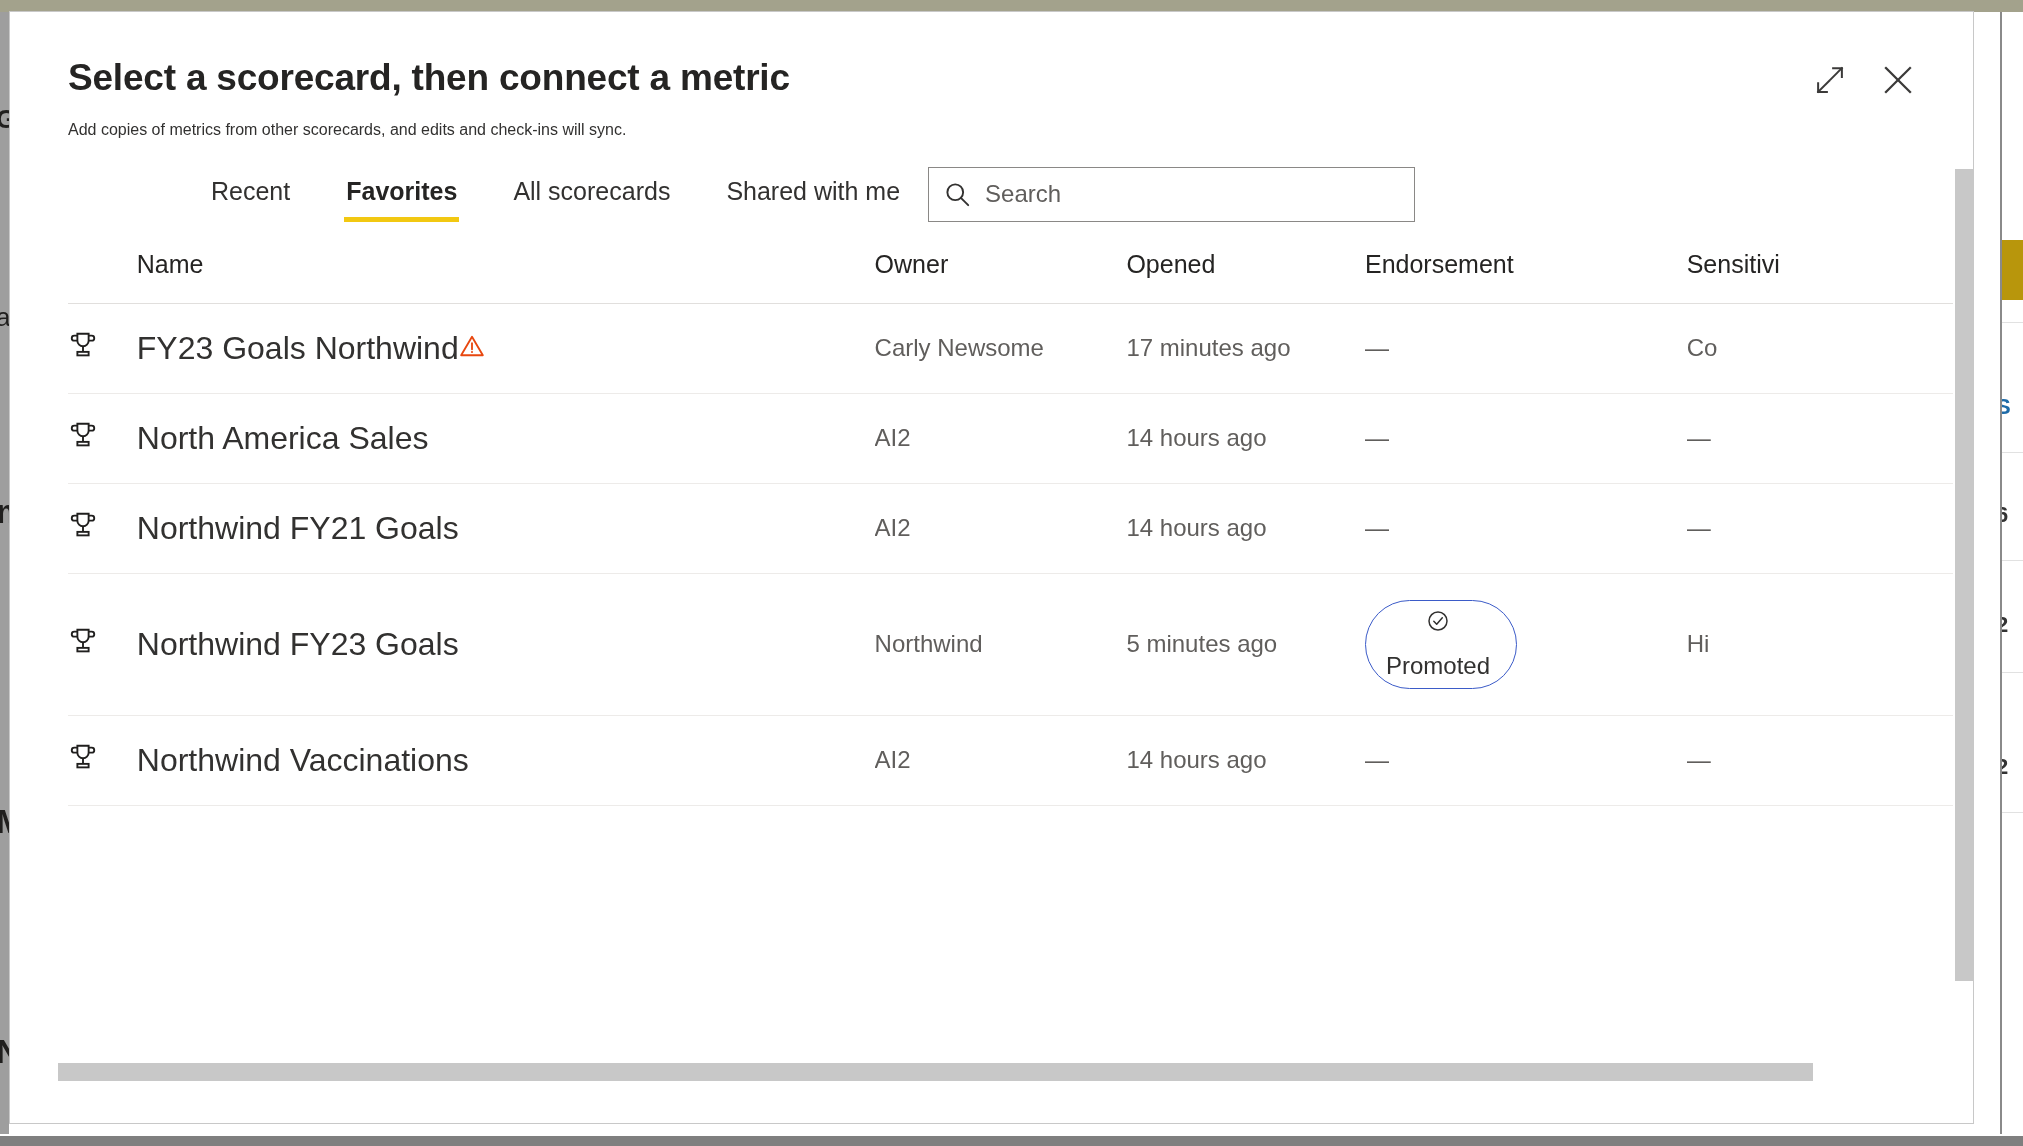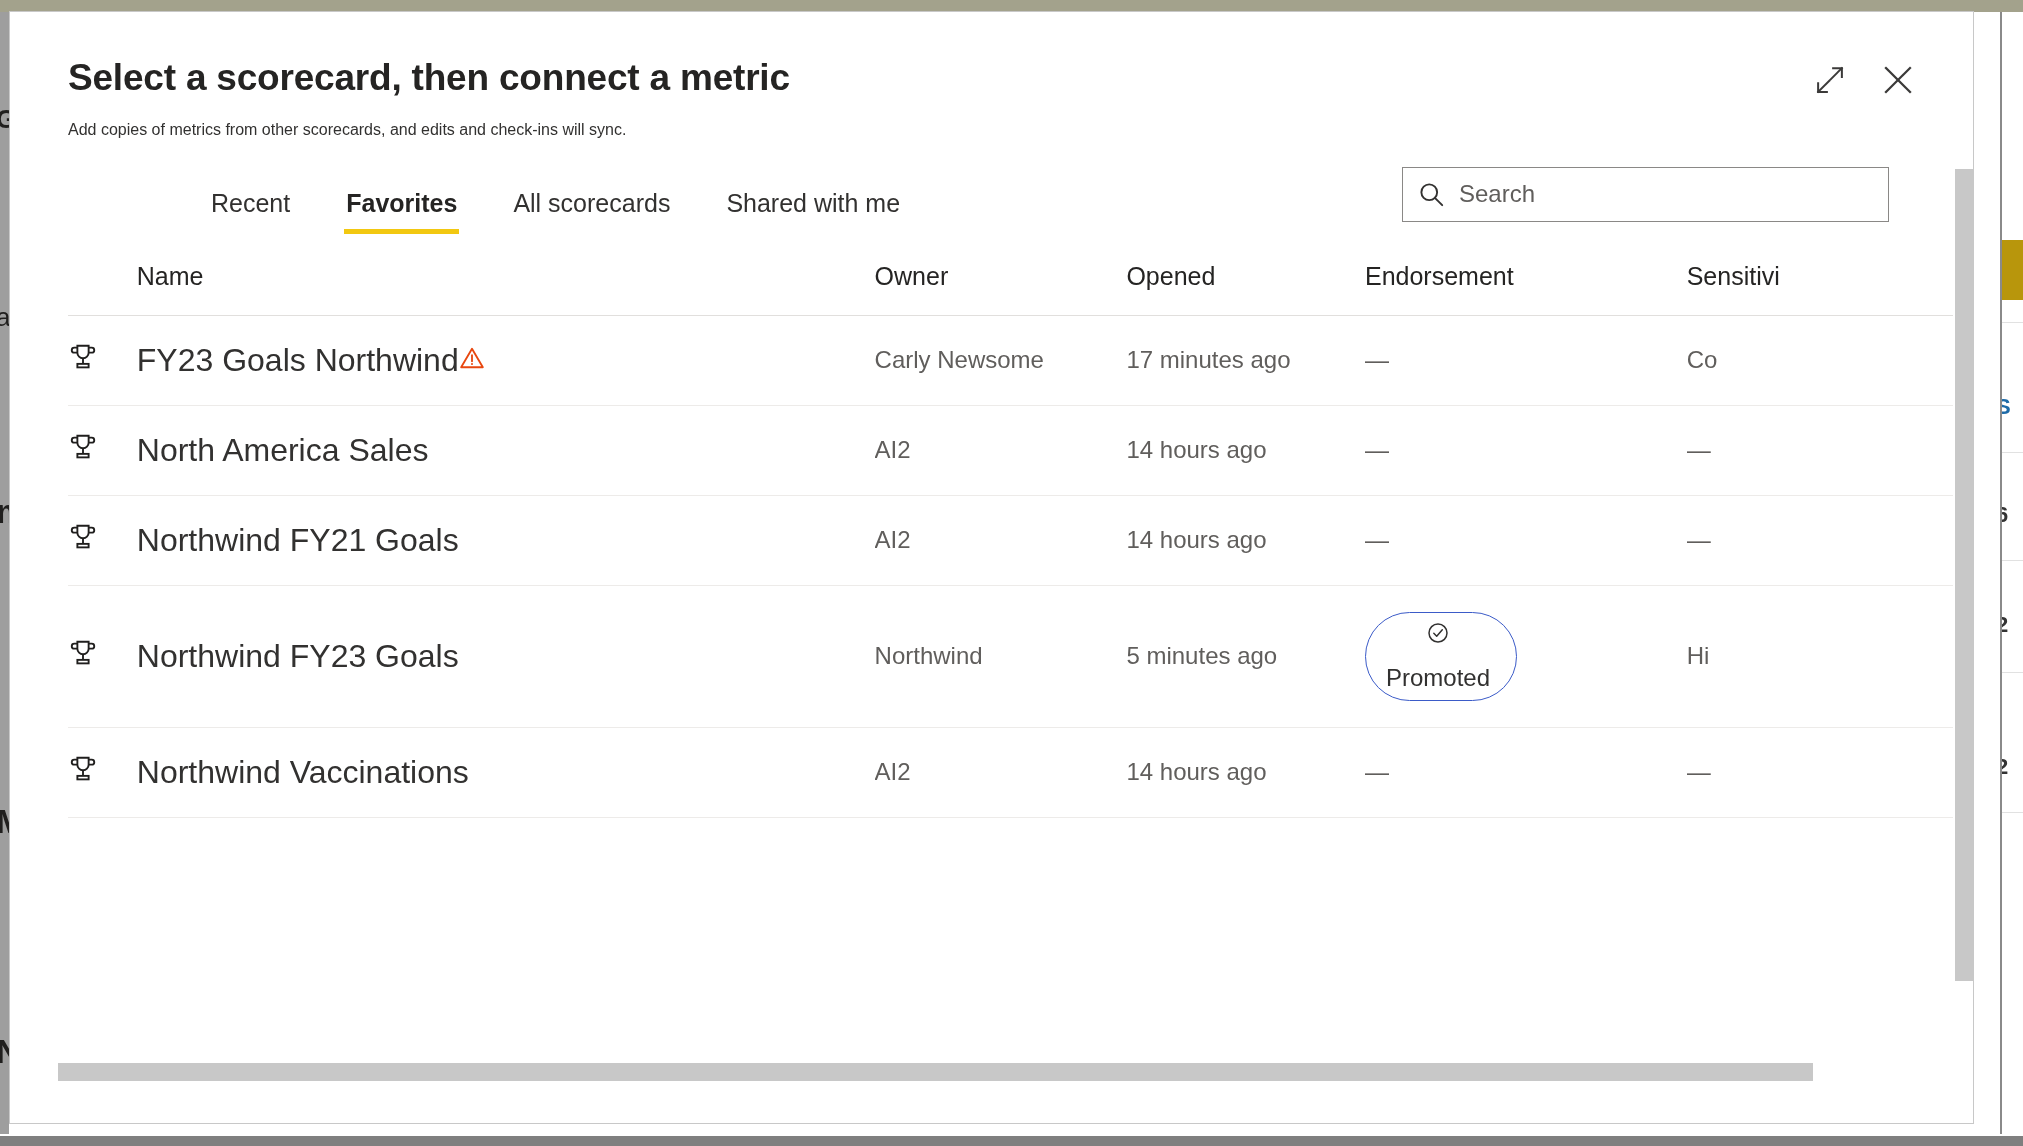--- a/index.html
+++ b/index.html
@@ -121,22 +121,22 @@
     display: flex; align-items: center; justify-content: center;
     cursor: pointer;
     background: none; border: none;
   }
   .hdr-btn svg { display: block; }
 
   
   .tabs-row {
     display: flex;
     align-items: flex-end;
-    justify-content: space-between;
-    padding: 28px 84px 0 58px;
+    justify-content: flex-start;
+    padding: 28px 55px 0 58px;
   }
   .tabs {
     display: flex;
     align-items: flex-end;
     gap: 0;
     padding-left: 115px;
   }
   .tab {
     position: relative;
     font-size: 25px;
@@ -160,21 +160,20 @@
   }
 
   .search-box {
     position: relative;
     width: 487px;
     height: 55px;
     border: 1px solid #8a8886;
     display: flex;
     align-items: center;
     background: #fff;
-    margin-bottom: 12px;
   }
   .search-icon-wrap {
     width: 56px;
     display: flex; align-items: center; justify-content: center;
     flex: 0 0 56px;
   }
   .search-input {
     border: none;
     outline: none;
     flex: 1;

